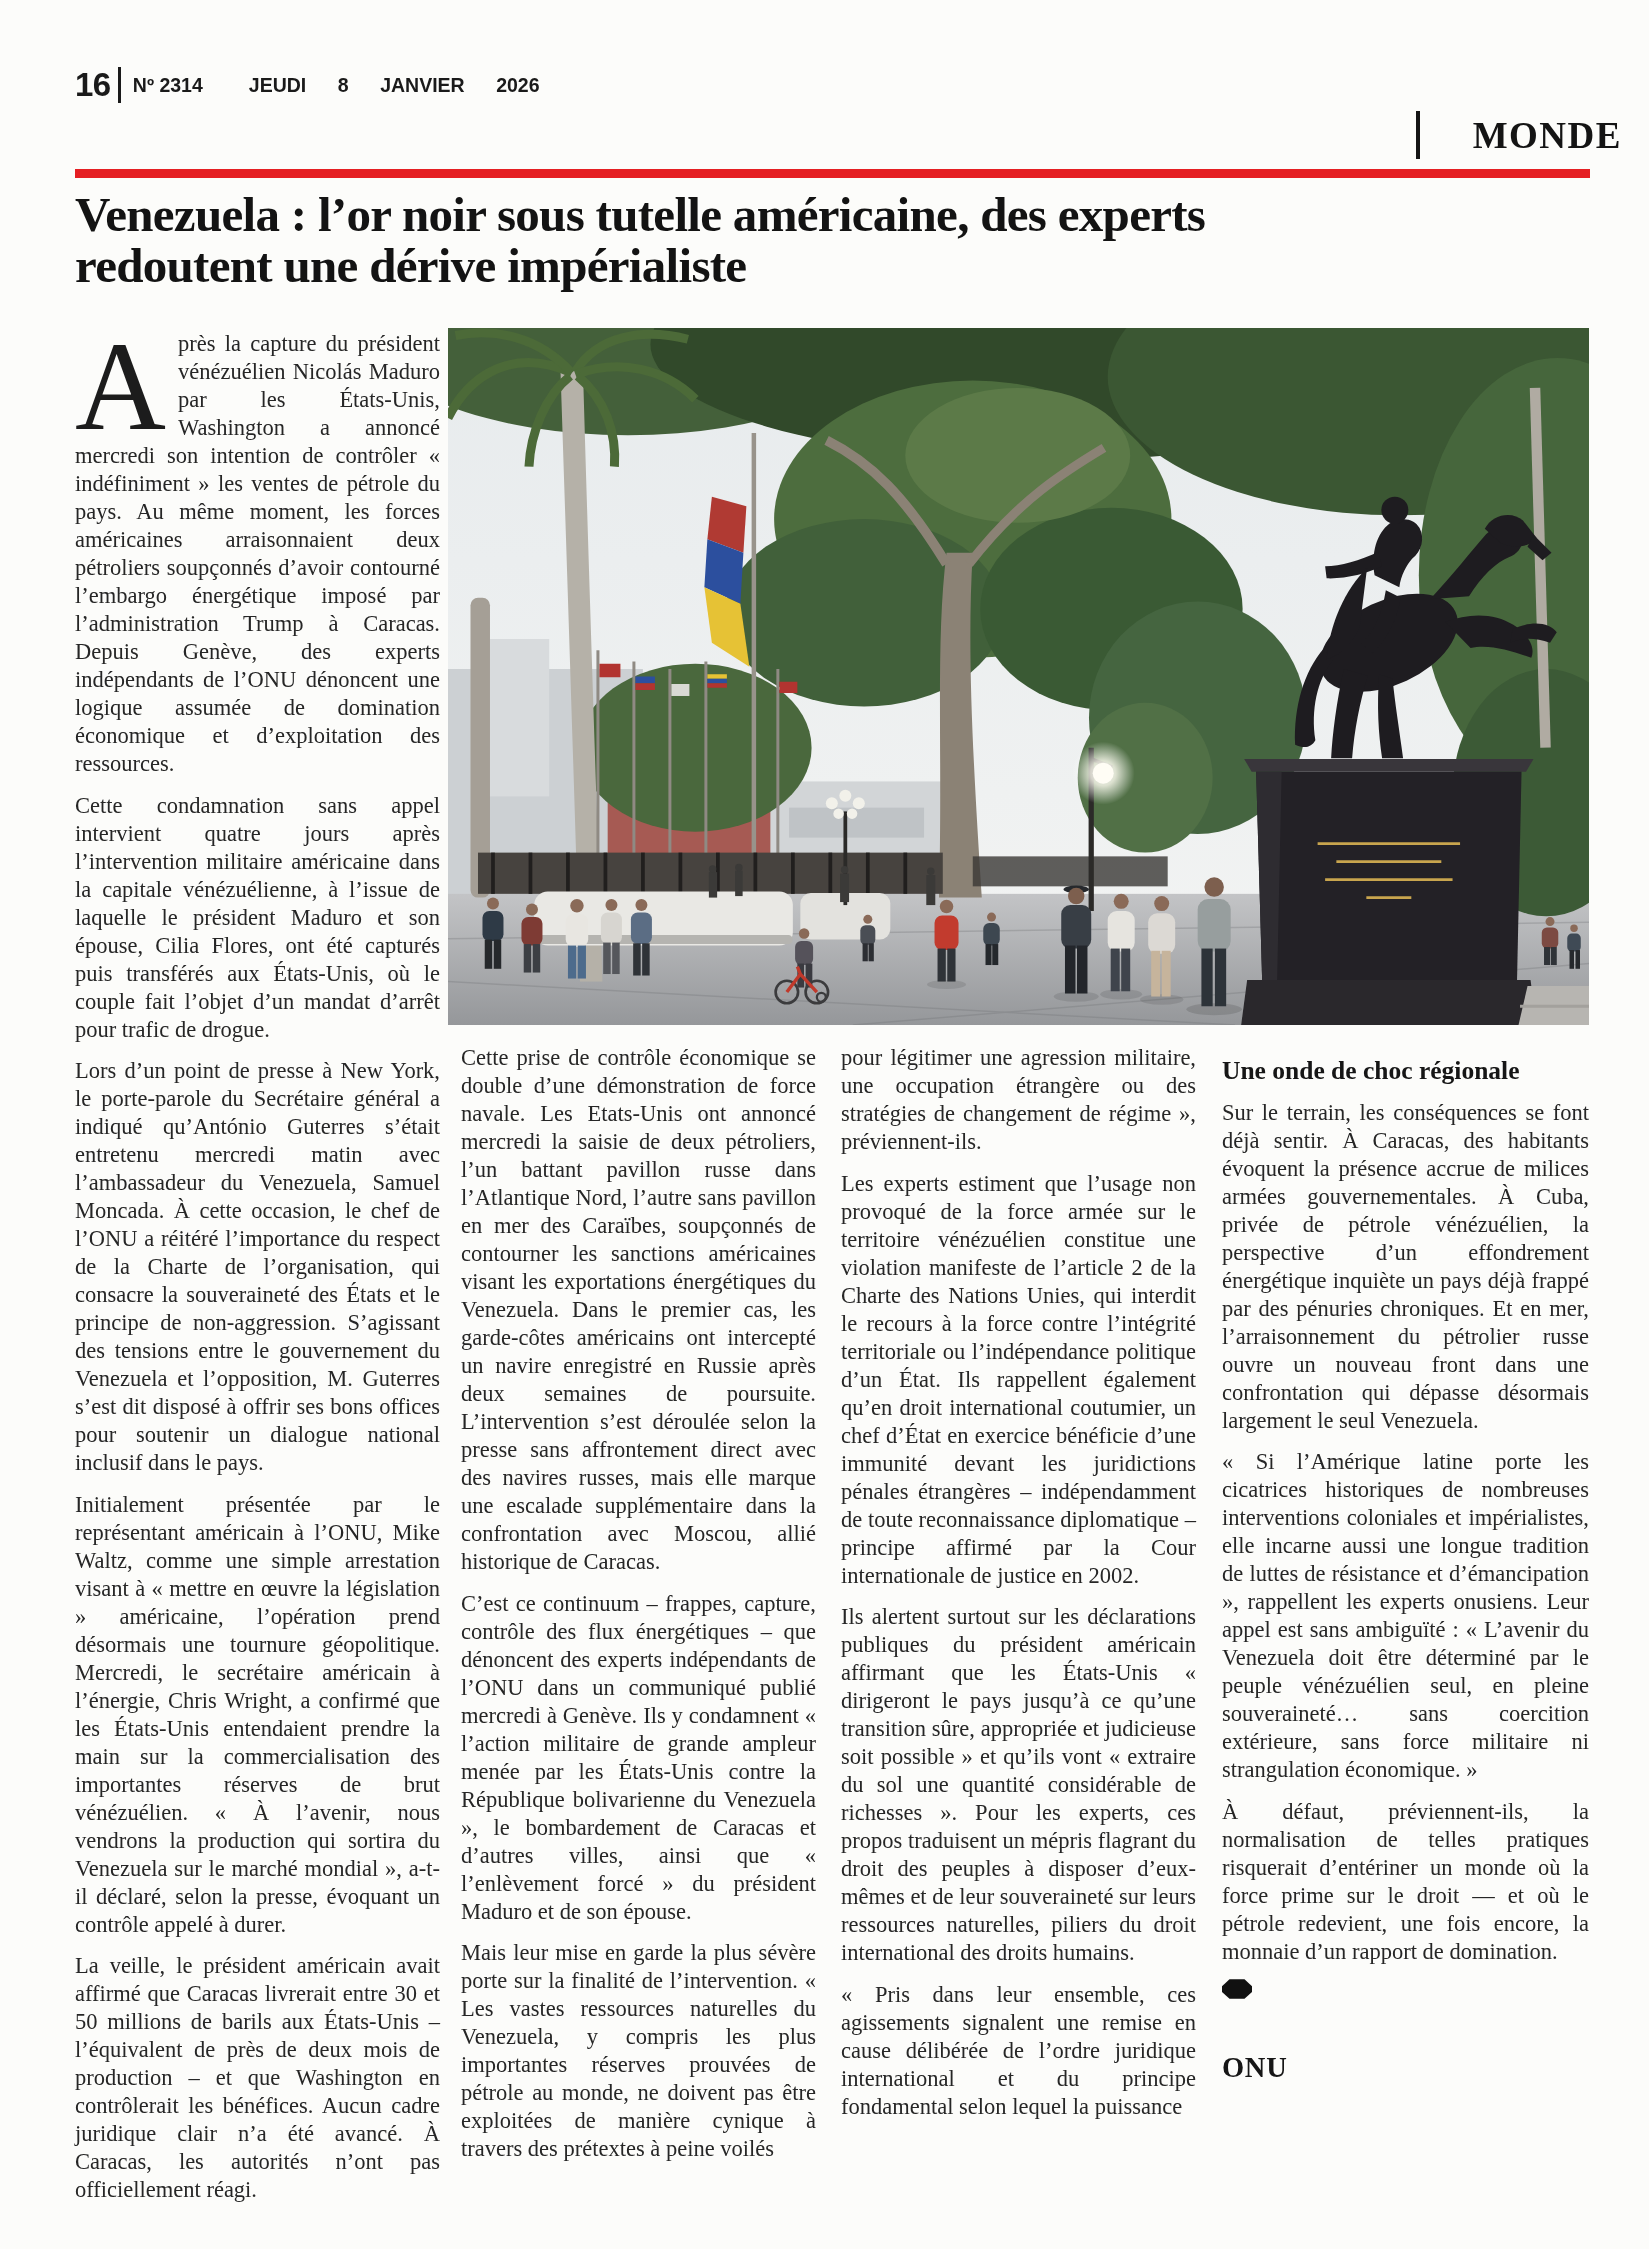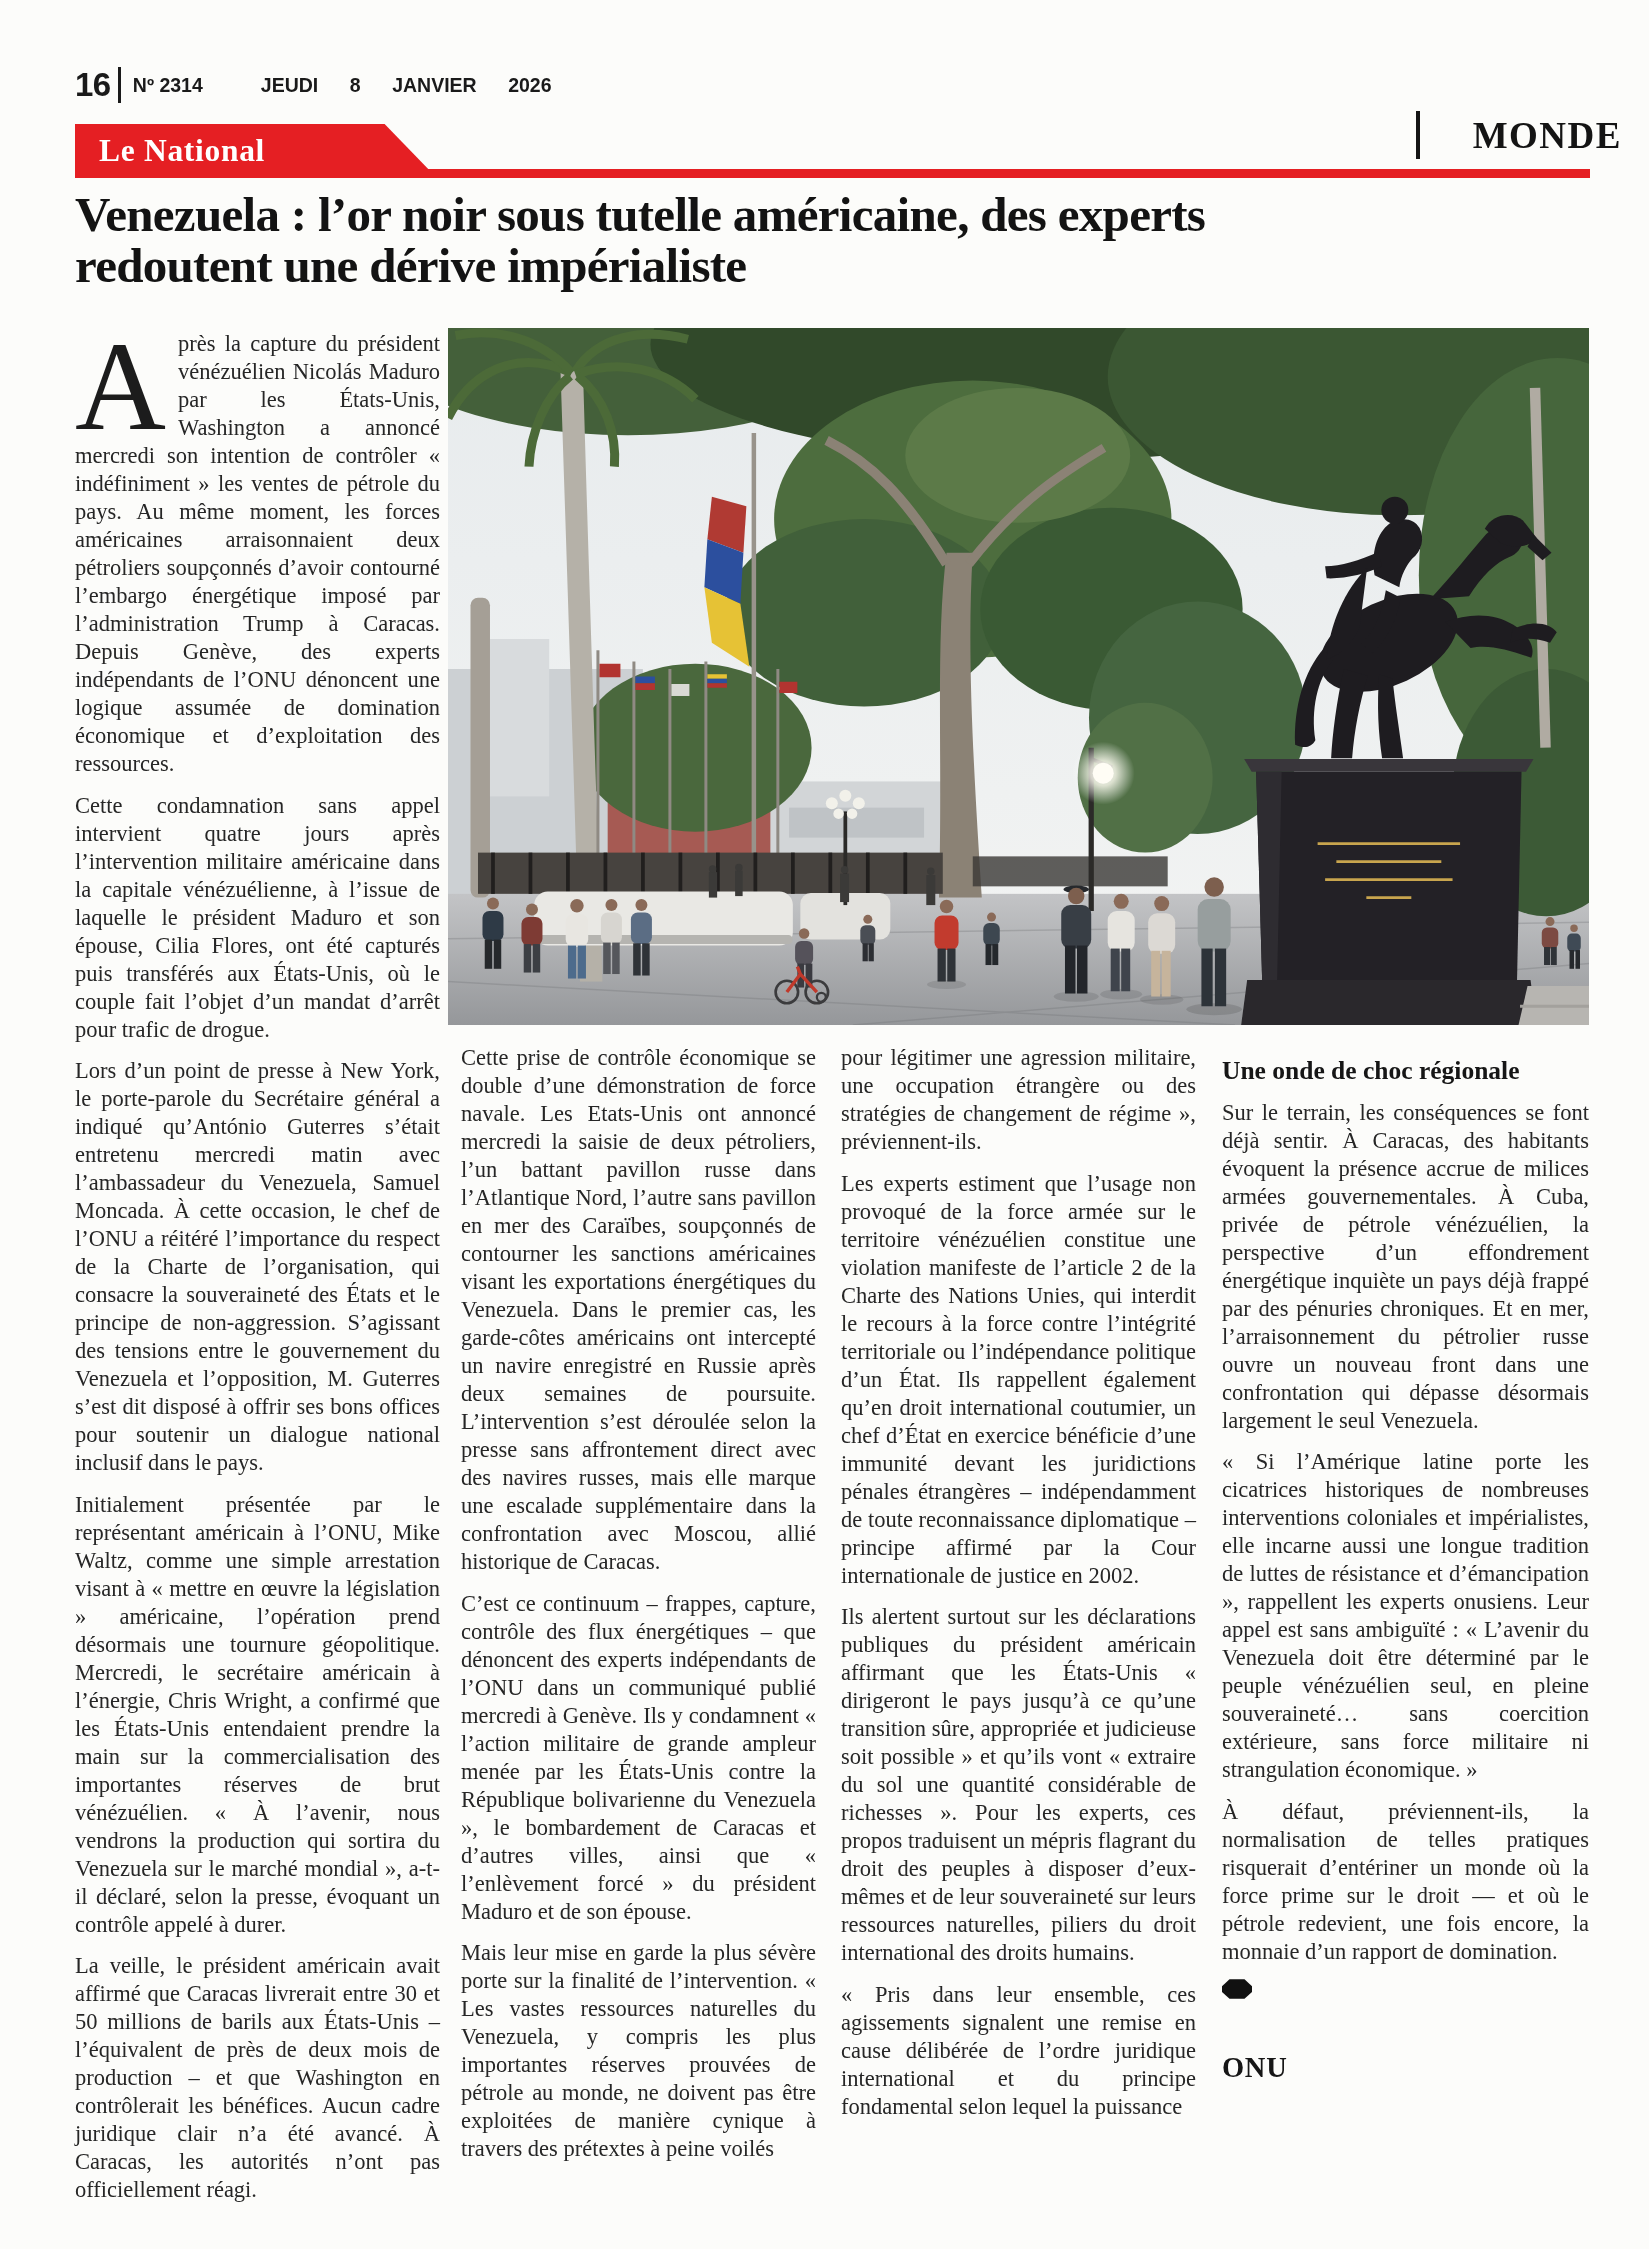--- a/index.html
+++ b/index.html
@@ -3,21 +3,21 @@
 <meta charset="utf-8">
 <style>
   html,body{margin:0;padding:0;background:#e9e9e9;}
   .page{position:relative;width:1650px;height:2250px;background:#fcfcfa;overflow:hidden;
         font-family:"Liberation Serif", serif;color:#262626;padding-left:44px;}
   
   .folio-row{position:absolute;left:75px;top:66px;display:flex;align-items:center;
              font-family:"Liberation Sans", sans-serif;font-weight:bold;color:#1a1a1a;}
   .pageno{font-size:33px;letter-spacing:-0.7px;}
   .folio-divider{display:inline-block;width:3px;height:36px;background:#1a1a1a;margin:0 12px 0 7.5px;}
-  .issue{font-size:19.5px;margin-right:58px;}
+  .issue{font-size:19.5px;margin-right:46px;}
   .date-part{font-size:19.5px;margin-right:31.5px;}
   .brand-banner{position:absolute;left:75px;top:124px;width:360px;height:52px;background:#e51f23;
                 clip-path:polygon(0 0,86% 0,100% 100%,0 100%);}
   .brand-banner span{display:block;padding:9px 0 0 24px;color:#ffffff;font-size:31.5px;font-weight:bold;
                 letter-spacing:0.7px;}
   .red-rule{position:absolute;left:75px;top:169px;width:1515px;height:9px;background:#e51f23;}
   .section-bar{position:absolute;left:1416px;top:111px;width:3.7px;height:48px;background:#141414;}
   .section{position:absolute;right:60px;top:102px;margin:12px;font-size:37px;font-weight:bold;
            letter-spacing:1.5px;color:#141414;}
   
@@ -48,23 +48,20 @@
 
   <div class="folio-row">
     <span class="pageno">16</span>
     <span class="folio-divider"></span>
     <span class="issue">Nº 2314</span>
     <span class="date-part">JEUDI</span>
     <span class="date-part">8</span>
     <span class="date-part">JANVIER</span>
     <span class="date-part">2026</span>
   </div>
-  <div class="brand-banner">
-    <span>Le National</span>
-  </div>
   <div class="red-rule"></div>
   <span class="section-bar"></span>
   <h2 class="section">MONDE</h2>
 
   <h1 class="headline">
     <span>Venezuela : l’or noir sous tutelle américaine, des experts</span>
     <span>redoutent une dérive impérialiste</span>
   </h1>
 
   <figure class="photo">

